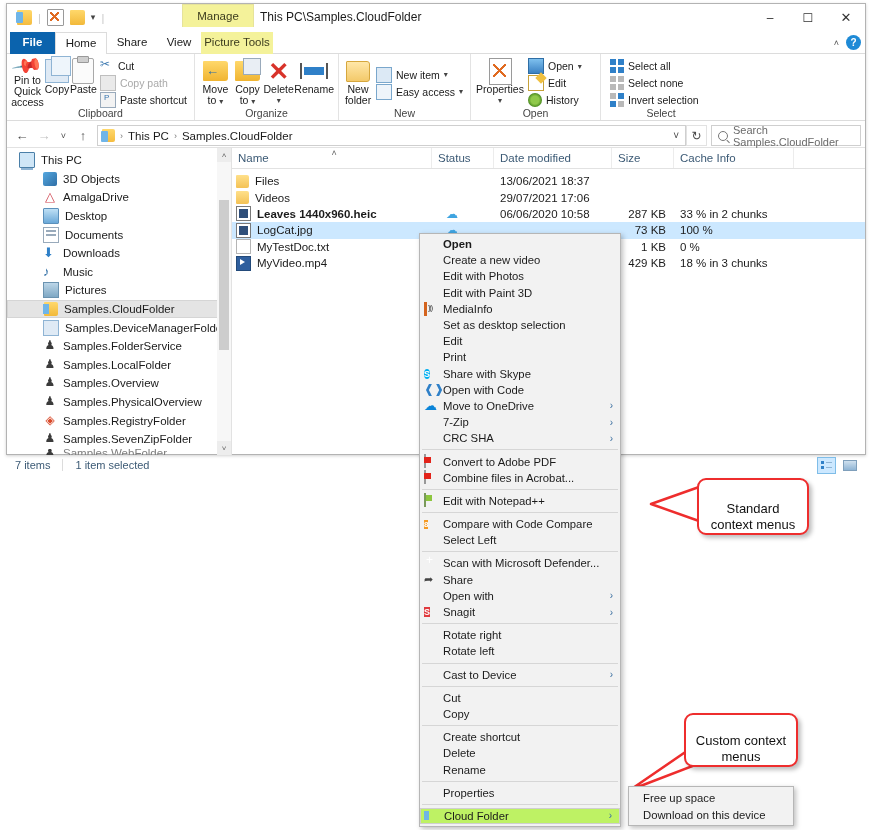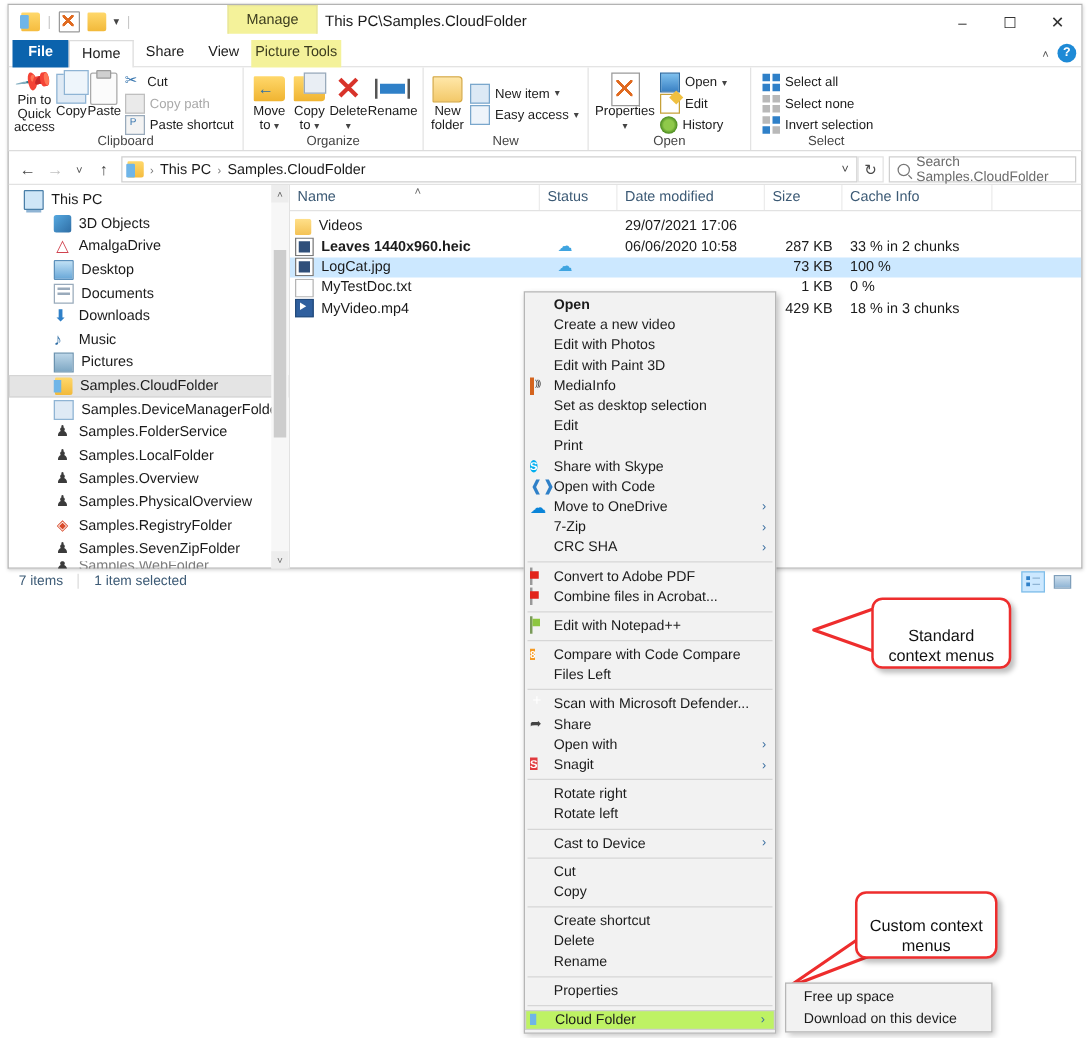--- a/index.html
+++ b/index.html
@@ -510,20 +510,30 @@
         <div class="fh" style="width:62px;">Status</div>
         <div class="fh" style="width:118px;">Date modified</div>
         <div class="fh" style="width:62px;">Size</div>
         <div class="fh" style="width:120px;">Cache Info</div>
       </div>
 
       <div style="padding-top:4px;">
         <div class="frow">
           <div class="fc name" style="width:200px;">
             <span class="ficon f-folder"></span>
+            <span>Files</span>
+          </div>
+          <div class="fc" style="width:62px;"></div>
+          <div class="fc" style="width:118px;">13/06/2021 18:37</div>
+          <div class="fc right" style="width:62px;"></div>
+          <div class="fc" style="width:120px;"></div>
+        </div>
+        <div class="frow">
+          <div class="fc name" style="width:200px;">
+            <span class="ficon f-folder"></span>
             <span>Videos</span>
           </div>
           <div class="fc" style="width:62px;"></div>
           <div class="fc" style="width:118px;">29/07/2021 17:06</div>
           <div class="fc right" style="width:62px;"></div>
           <div class="fc" style="width:120px;"></div>
         </div>
         <div class="frow">
           <div class="fc name" style="width:200px;font-weight:bold;">
             <span class="ficon f-img"></span>
@@ -652,21 +662,21 @@
       <span class="micon"><span class="m-npp"></span></span>
       <span class="mlabel">Edit with Notepad++</span>
     </div>
   <div class="msep"></div>
   <div class="mi">
       <span class="micon"><span class="m-compare">8</span></span>
       <span class="mlabel">Compare with Code Compare</span>
     </div>
   <div class="mi">
       <span class="micon"></span>
-      <span class="mlabel">Files Left</span>
+      <span class="mlabel">Select Left</span>
     </div>
   <div class="msep"></div>
   <div class="mi">
       <span class="micon"><span class="m-defender"></span></span>
       <span class="mlabel">Scan with Microsoft Defender...</span>
     </div>
   <div class="mi">
       <span class="micon m-share">➦</span>
       <span class="mlabel">Share</span>
     </div>

